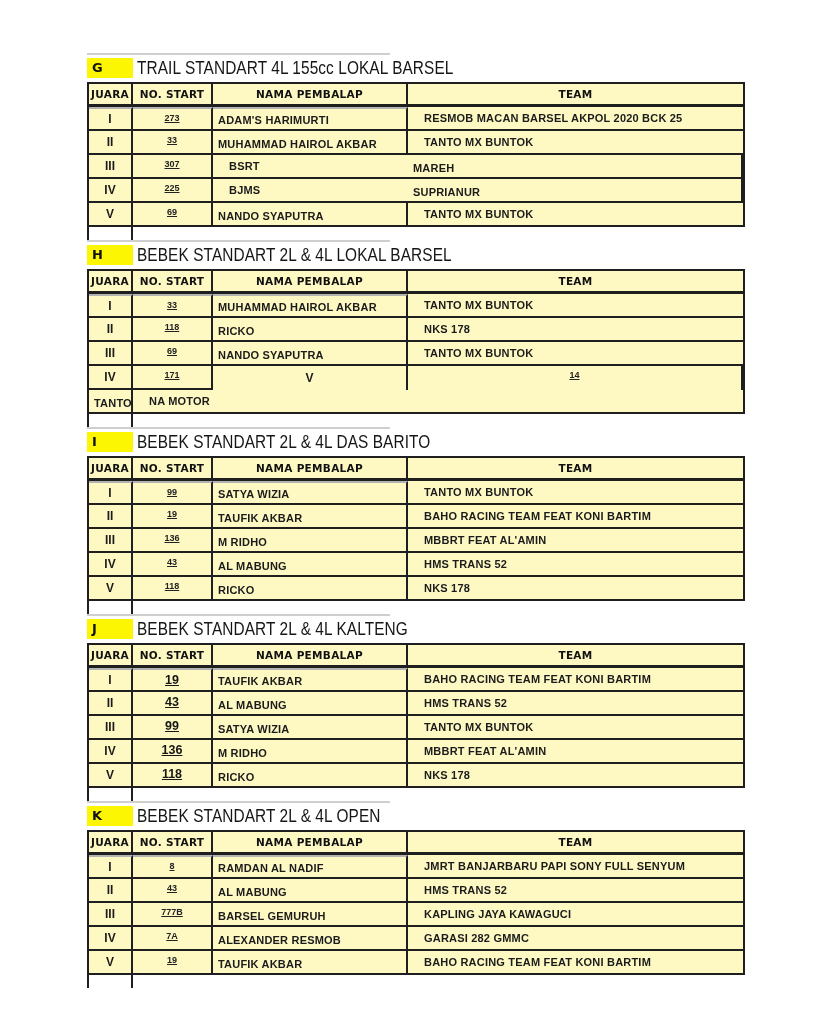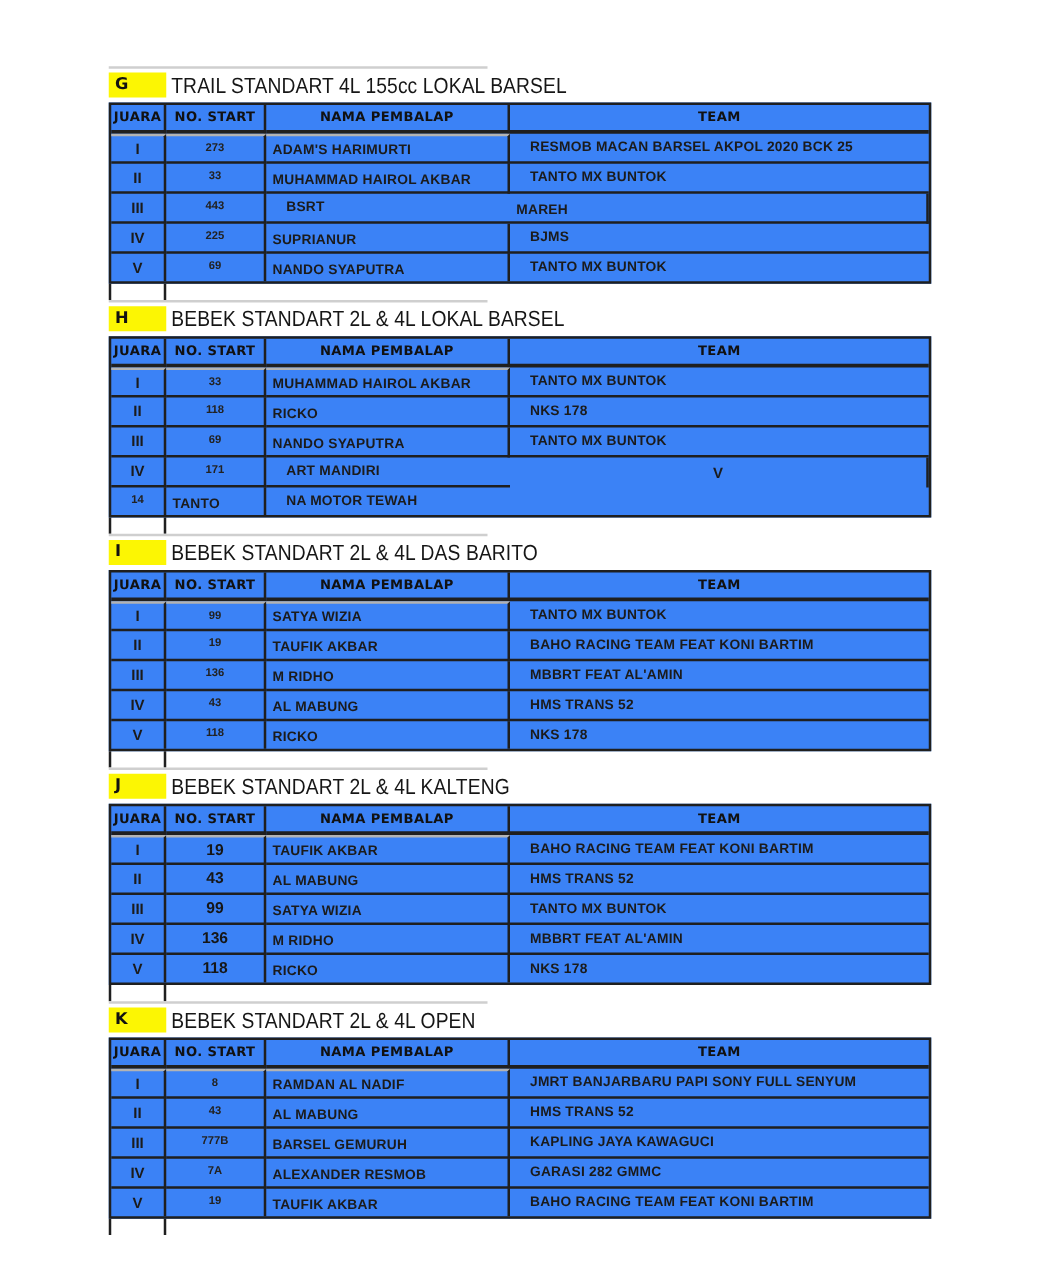--- a/index.html
+++ b/index.html
@@ -36,21 +36,21 @@
     letter-spacing: 0.1px;
   }
 
   
   .rtable {
     width: 658px;
     display: grid;
     grid-template-columns: 44px 80px 195px 1fr;
     grid-template-rows: 23px 24px 24px 24px 24px 22px;
     border: 2px solid #1f1f1f;
-    background: #3b82f6;
+    background: #fef9c3;
   }
   .cell {
     display: flex;
     border-right: 2px solid #1f1f1f;
     border-bottom: 2px solid #1f1f1f;
     overflow: hidden; white-space: nowrap;
   }
   .cell.col-last { border-right: none; }
   .cell.row-last { border-bottom: none; }
 
@@ -64,21 +64,21 @@
   
   .r0.c-juara, .r0.c-start, .r0.c-name { border-top: 2px solid #b3b3b3; }
 
   .c-juara {
     align-items: center; justify-content: center;
     font-weight: bold; font-size: 12px;
   }
   .c-start {
     align-items: flex-start; justify-content: center;
     padding-top: 4px;
-    font-weight: bold; font-size: 9px; color: #222;
+    font-weight: bold; font-size: 9px; color: #222; text-decoration: underline;
   }
   .start-large .c-start { font-size: 12.5px; padding-top: 3px; color: #161616; }
   .c-name {
     align-items: flex-end; justify-content: flex-start;
     padding: 0 8px 3px 5px;
     font-weight: bold; font-size: 11px; letter-spacing: 0.2px;
   }
   .c-team {
     align-items: flex-end; justify-content: flex-start;
     padding: 16px 4px 5px 16px;
@@ -113,28 +113,28 @@
       <div class="cell c-start r0">273</div>
       <div class="cell c-name r0">ADAM'S HARIMURTI</div>
       <div class="cell c-team col-last r0">RESMOB MACAN BARSEL AKPOL 2020 BCK 25</div>
 
       <div class="cell c-juara">II</div>
       <div class="cell c-start">33</div>
       <div class="cell c-name">MUHAMMAD HAIROL AKBAR</div>
       <div class="cell c-team col-last">TANTO MX BUNTOK</div>
 
       <div class="cell c-juara">III</div>
-      <div class="cell c-start">443</div>
+      <div class="cell c-start">307</div>
       <div class="cell c-team col-last">BSRT</div>
       <div class="cell c-name">MAREH</div>
 
       <div class="cell c-juara">IV</div>
       <div class="cell c-start">225</div>
+      <div class="cell c-team col-last">BJMS</div>
       <div class="cell c-name">SUPRIANUR</div>
-      <div class="cell c-team col-last">BJMS</div>
 
       <div class="cell c-juara row-last">V</div>
       <div class="cell c-start row-last">69</div>
       <div class="cell c-name row-last">NANDO SYAPUTRA</div>
       <div class="cell c-team col-last row-last">TANTO MX BUNTOK</div>
     </div>
     <div class="tail"></div>
   </div>
 
   <div class="section">
@@ -159,21 +159,20 @@
       <div class="cell c-name">RICKO</div>
       <div class="cell c-team col-last">NKS 178</div>
 
       <div class="cell c-juara">III</div>
       <div class="cell c-start">69</div>
       <div class="cell c-name">NANDO SYAPUTRA</div>
       <div class="cell c-team col-last">TANTO MX BUNTOK</div>
 
       <div class="cell c-juara">IV</div>
       <div class="cell c-start">171</div>
-      <div class="cell c-team col-last">ART MANDIRI</div>
 
       <div class="cell c-juara row-last">V</div>
       <div class="cell c-start row-last">14</div>
       <div class="cell c-name row-last">TANTO</div>
       <div class="cell c-team col-last row-last">NA MOTOR TEWAH</div>
     </div>
     <div class="tail"></div>
   </div>
 
   <div class="section">

